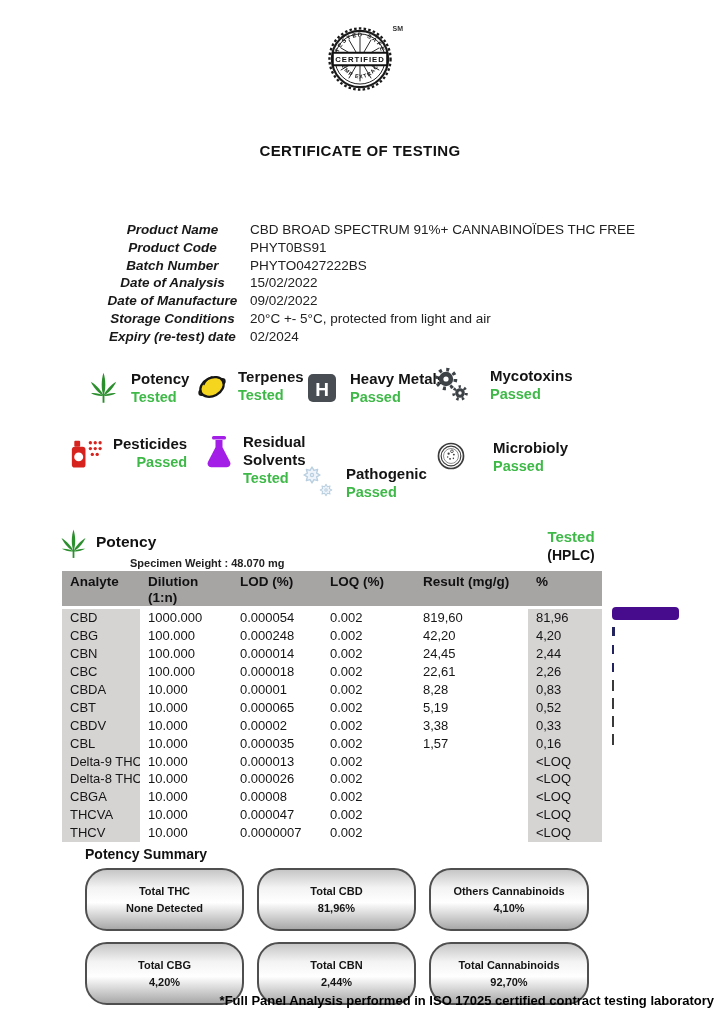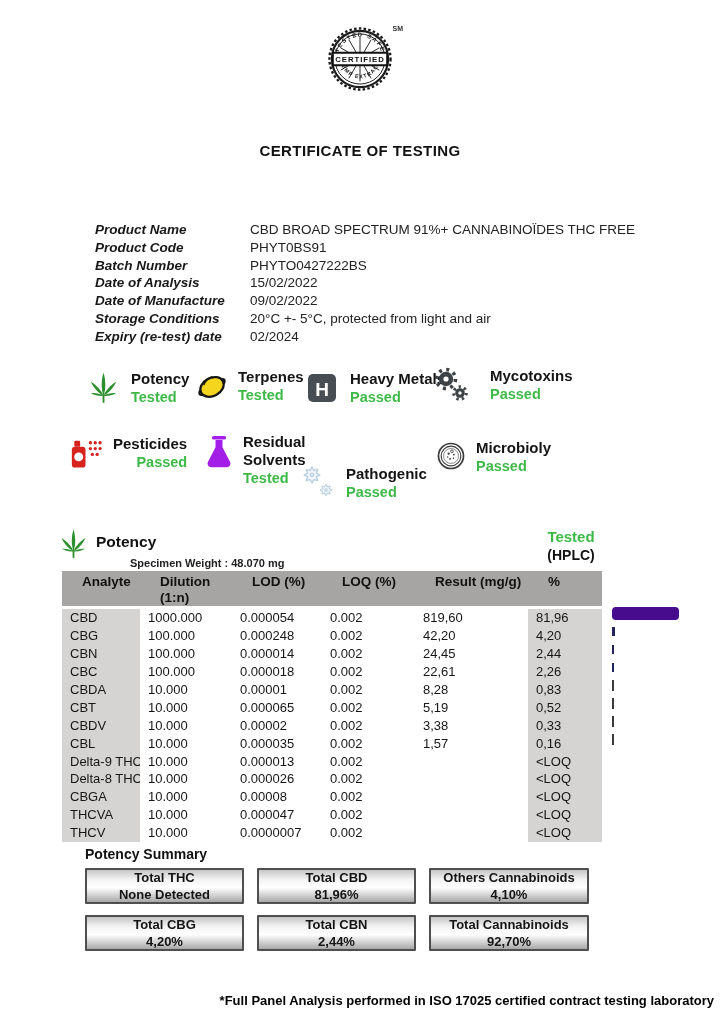--- a/index.html
+++ b/index.html
@@ -11,63 +11,63 @@
   
   .seal-wrap{position:absolute; top:26px; left:0; right:0; display:flex; justify-content:center;}
   .seal-inner{position:relative;}
   .seal-sm{position:absolute; top:-1px; right:-10px; font-size:7px; font-weight:bold; color:#333;}
   
   .doc-title{position:absolute; top:142px; left:0; right:0; text-align:center;
     font-size:15px; font-weight:bold; letter-spacing:.4px; color:#111;}
   
   .pinfo{position:absolute; left:95px; top:221px; display:grid;
     grid-template-columns:155px auto; font-size:13.5px; line-height:17.8px;}
-  .pinfo .lbl{font-weight:bold; font-style:italic; color:#181818;}
+  .pinfo .lbl{font-weight:bold; font-style:italic; color:#181818;text-align:center;}
   .pinfo .val{color:#222;}
   
   .badge{position:absolute; display:flex; align-items:flex-start; gap:9px;}
   .badge .txt{display:flex; flex-direction:column; margin-top:1px;}
   .badge .bname{font-size:15px; font-weight:bold; color:#141414; line-height:18px;}
   .badge .bstatus{font-size:14.5px; font-weight:bold; color:var(--green); line-height:18px;}
   .badge .bname.wrap{width:82px;}
   
   .pot-head{position:absolute; left:56px; top:526px;}
   .pot-title{position:absolute; left:40px; top:7px; font-size:15.5px; font-weight:bold; color:#111;}
   .pot-specimen{position:absolute; left:74px; top:31px; font-size:11px; font-weight:bold; white-space:nowrap; color:#222;}
   .pot-right{position:absolute; left:540px; top:528px; width:62px; text-align:center;}
   .pot-tested{font-size:15px; font-weight:bold; color:var(--green); line-height:18px;}
   .pot-method{font-size:14px; font-weight:bold; color:#111; line-height:18px;}
   
   .tbl-wrap{position:absolute; left:62px; top:571px;}
   table.potency{border-collapse:collapse; table-layout:fixed; width:540px;}
   table.potency th{
     background:var(--thbg); text-align:left; vertical-align:top;
     font-size:13.5px; font-weight:bold; color:#111;
-    padding:3px 0 0 20px; height:31px; white-space:pre-line; line-height:16px;
+    padding:3px 0 0 8px; height:31px; white-space:pre-line; line-height:16px;
     border-bottom:3px solid #ffffff;
   }
   table.potency td{
     font-size:13px; color:#161616; padding:0 0 0 8px; height:17.9px;
     white-space:nowrap; overflow:hidden;
   }
   td.c0, td.c5, th.c0, th.c5{background:var(--shade);}
   th.c0{background:var(--thbg);} th.c5{background:var(--thbg);}
   
   .bars{position:absolute; left:612px; top:605px;}
   .bar-row{height:17.9px; display:flex; align-items:center;}
   
   .sum-title{position:absolute; left:85px; top:846px; width:503px; text-align:left;
     font-size:14px; font-weight:bold; color:#111;}
   .sum-grid{position:absolute; left:85px; top:868px; display:grid;
     grid-template-columns:159px 159px 160px; column-gap:13px; row-gap:11px;}
   .sumbox{
-    height:36px; box-sizing:border-box; border:2px solid #4f4f4f; border-radius:1px;
+    height:63px; box-sizing:border-box; border:2px solid #4f4f4f; border-radius:22px;
     background:linear-gradient(180deg,#c6c6c6 0%,#f3f3f3 30%,#ffffff 55%,#a8a8a8 100%);
     display:flex; flex-direction:column; justify-content:center; align-items:center;
-    font-size:13px; font-weight:bold; color:#141414; line-height:17px;
+    font-size:11px; font-weight:bold; color:#141414; line-height:17px;
   }
   
   .footnote{position:absolute; right:6px; top:993px; font-size:13px; font-weight:bold; color:#000000;}
 </style>
 </head>
 <body>
 
 <div class="page">
 
   <div class="seal-wrap">
@@ -225,21 +225,21 @@
       </g>
       <circle cx="13" cy="11" r="1.6" fill="none" stroke="#b9cfe0" stroke-width="1.2"></circle>
       <circle cx="27" cy="26" r="1.2" fill="none" stroke="#b9cfe0" stroke-width="1.1"></circle>
     </svg>
     <div class="txt">
       <span class="bname">Pathogenic</span>
       <span class="bstatus">Passed</span>
     </div>
   </div>
 
-  <div class="badge" style="left:433px; top:438px; gap:7px;justify-content:space-between;">
+  <div class="badge" style="left:433px; top:438px; gap:24px;justify-content:space-between;">
     <svg width="36" height="36" viewBox="0 0 38 38">
       <circle cx="19" cy="19" r="13.2" fill="#ffffff" stroke="#3c3c3c" stroke-width="1.8"></circle>
       <circle cx="19" cy="19" r="10.4" fill="none" stroke="#3c3c3c" stroke-width="1.2"></circle>
       <circle cx="19" cy="19" r="7.9" fill="none" stroke="#8a8a8a" stroke-width="1"></circle>
       <g fill="#3c3c3c">
         <circle cx="16.5" cy="16.5" r="1.2"></circle>
           <circle cx="22" cy="17.5" r="1"></circle>
         <circle cx="18" cy="22" r="1"></circle>
           <circle cx="21.5" cy="21.5" r="0.8"></circle>
           <circle cx="15.5" cy="20" r="0.8"></circle>

